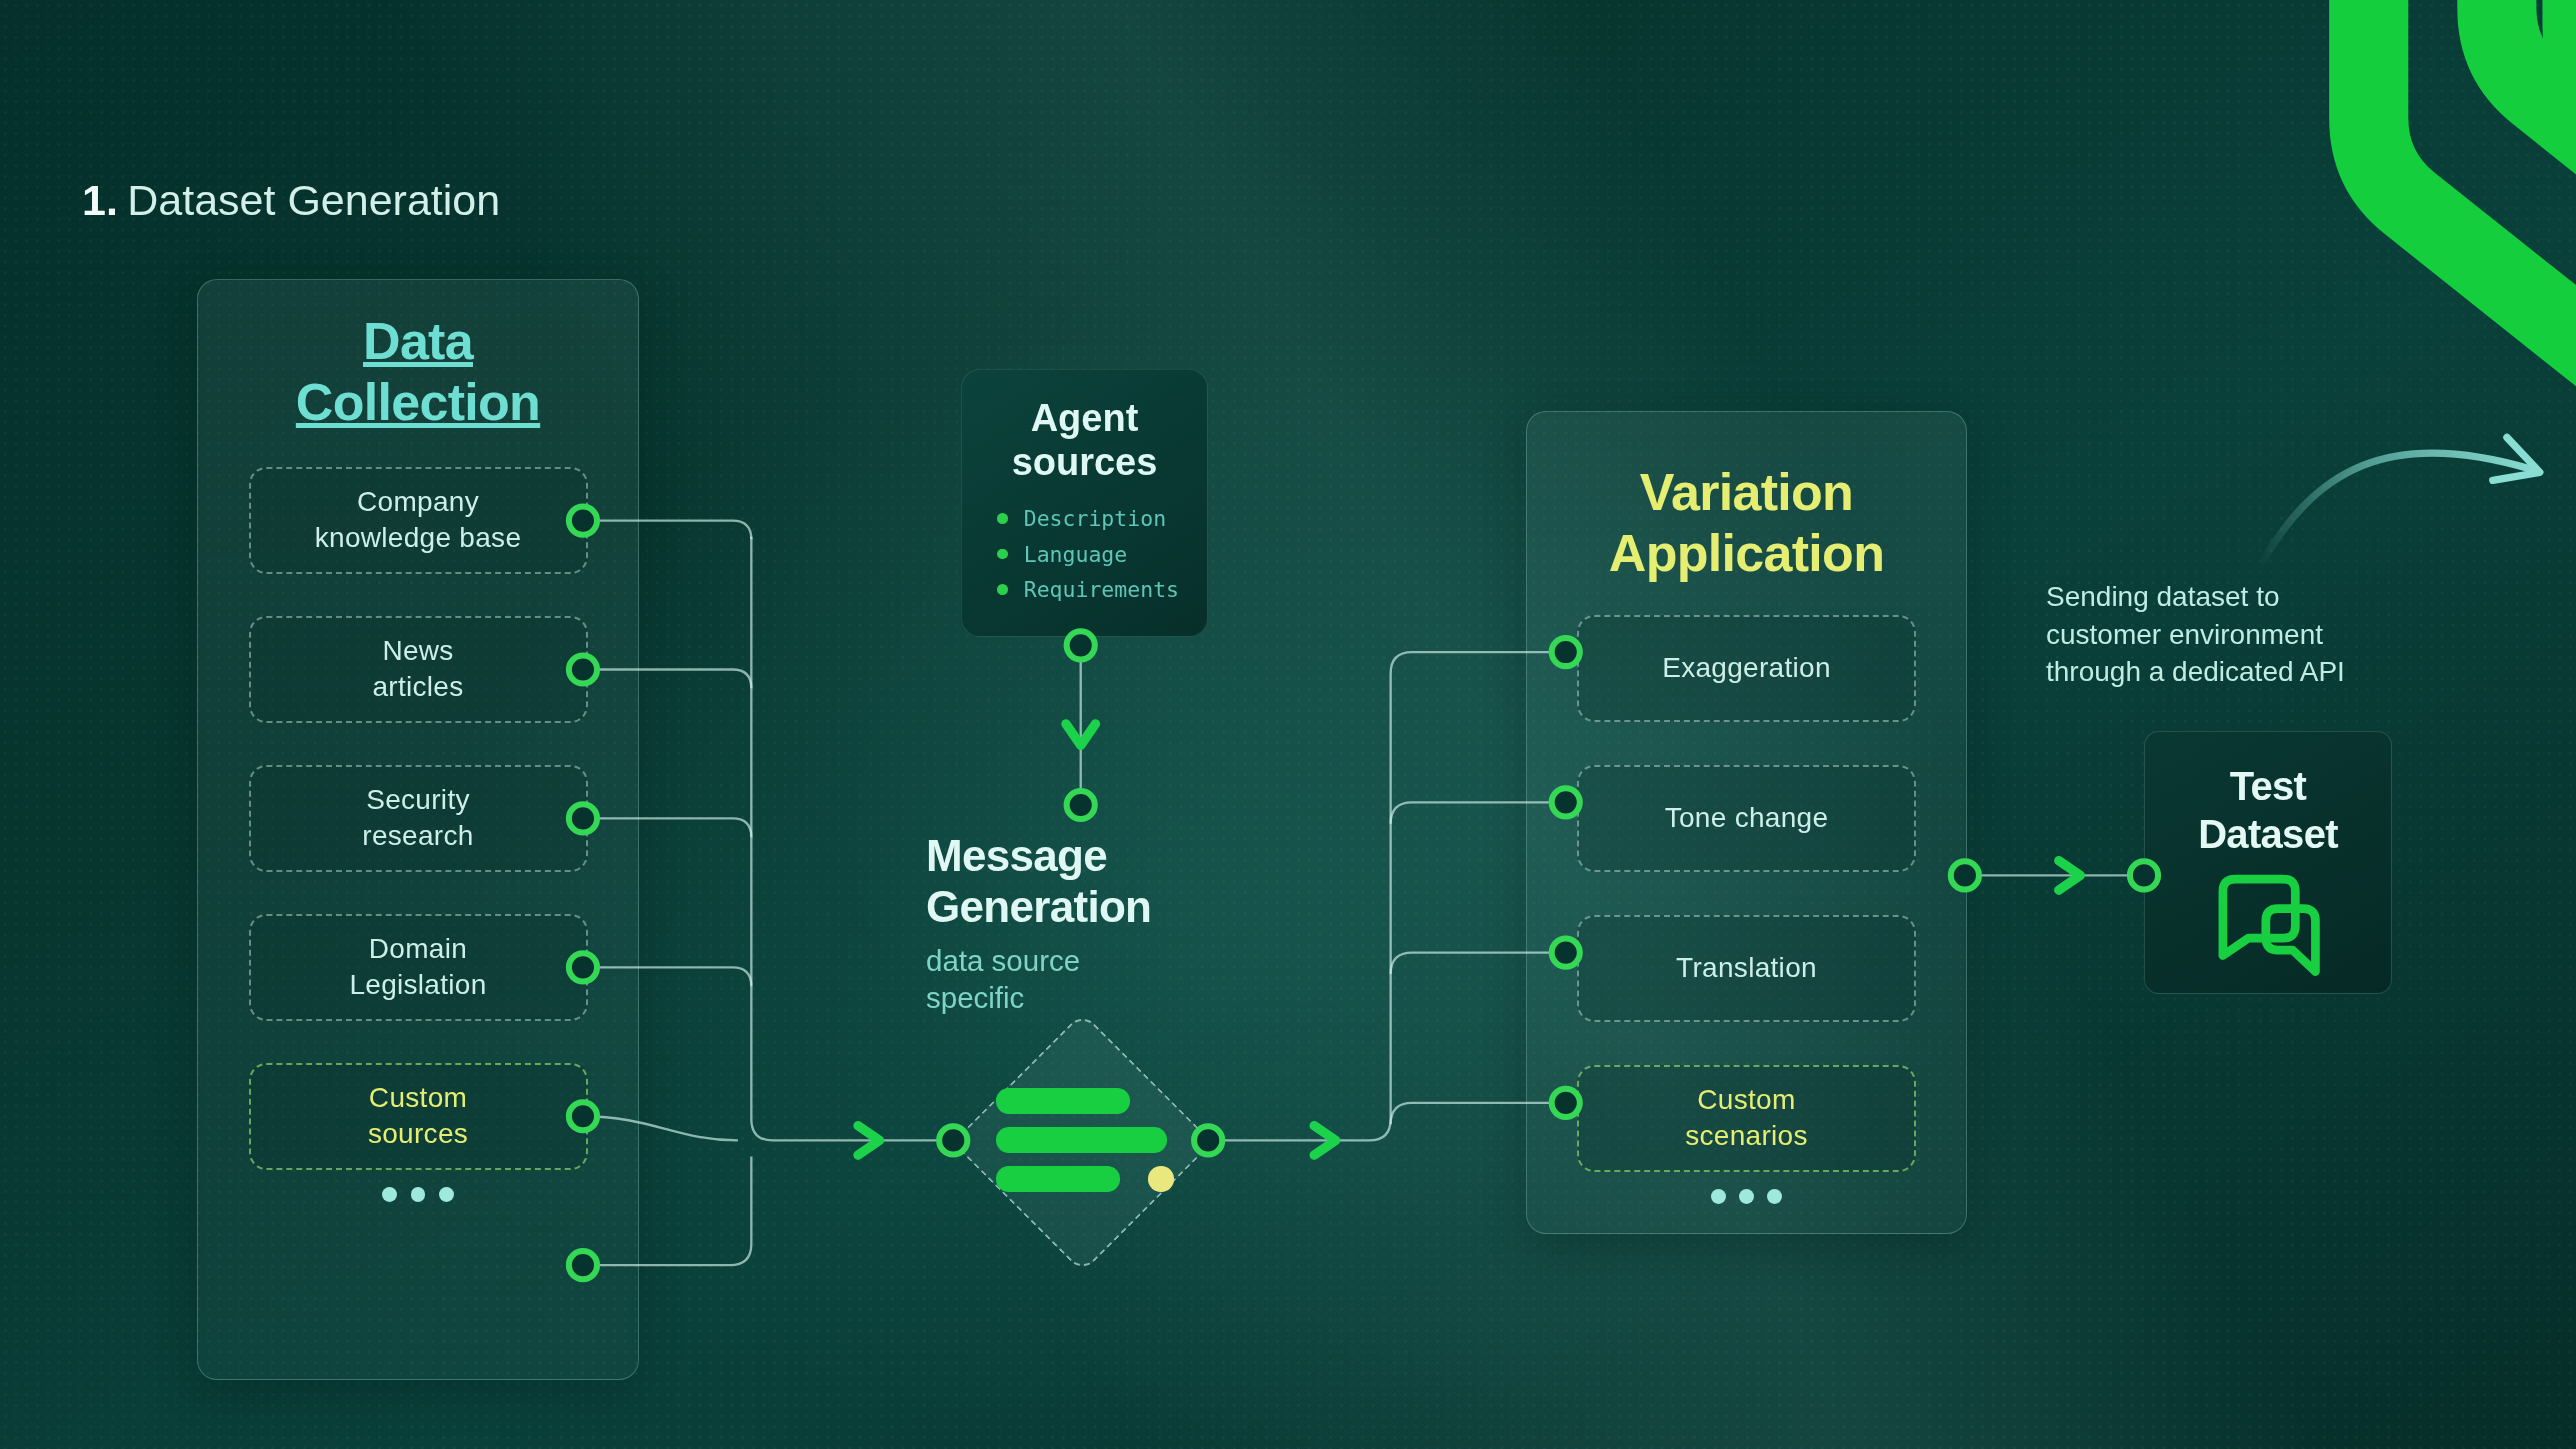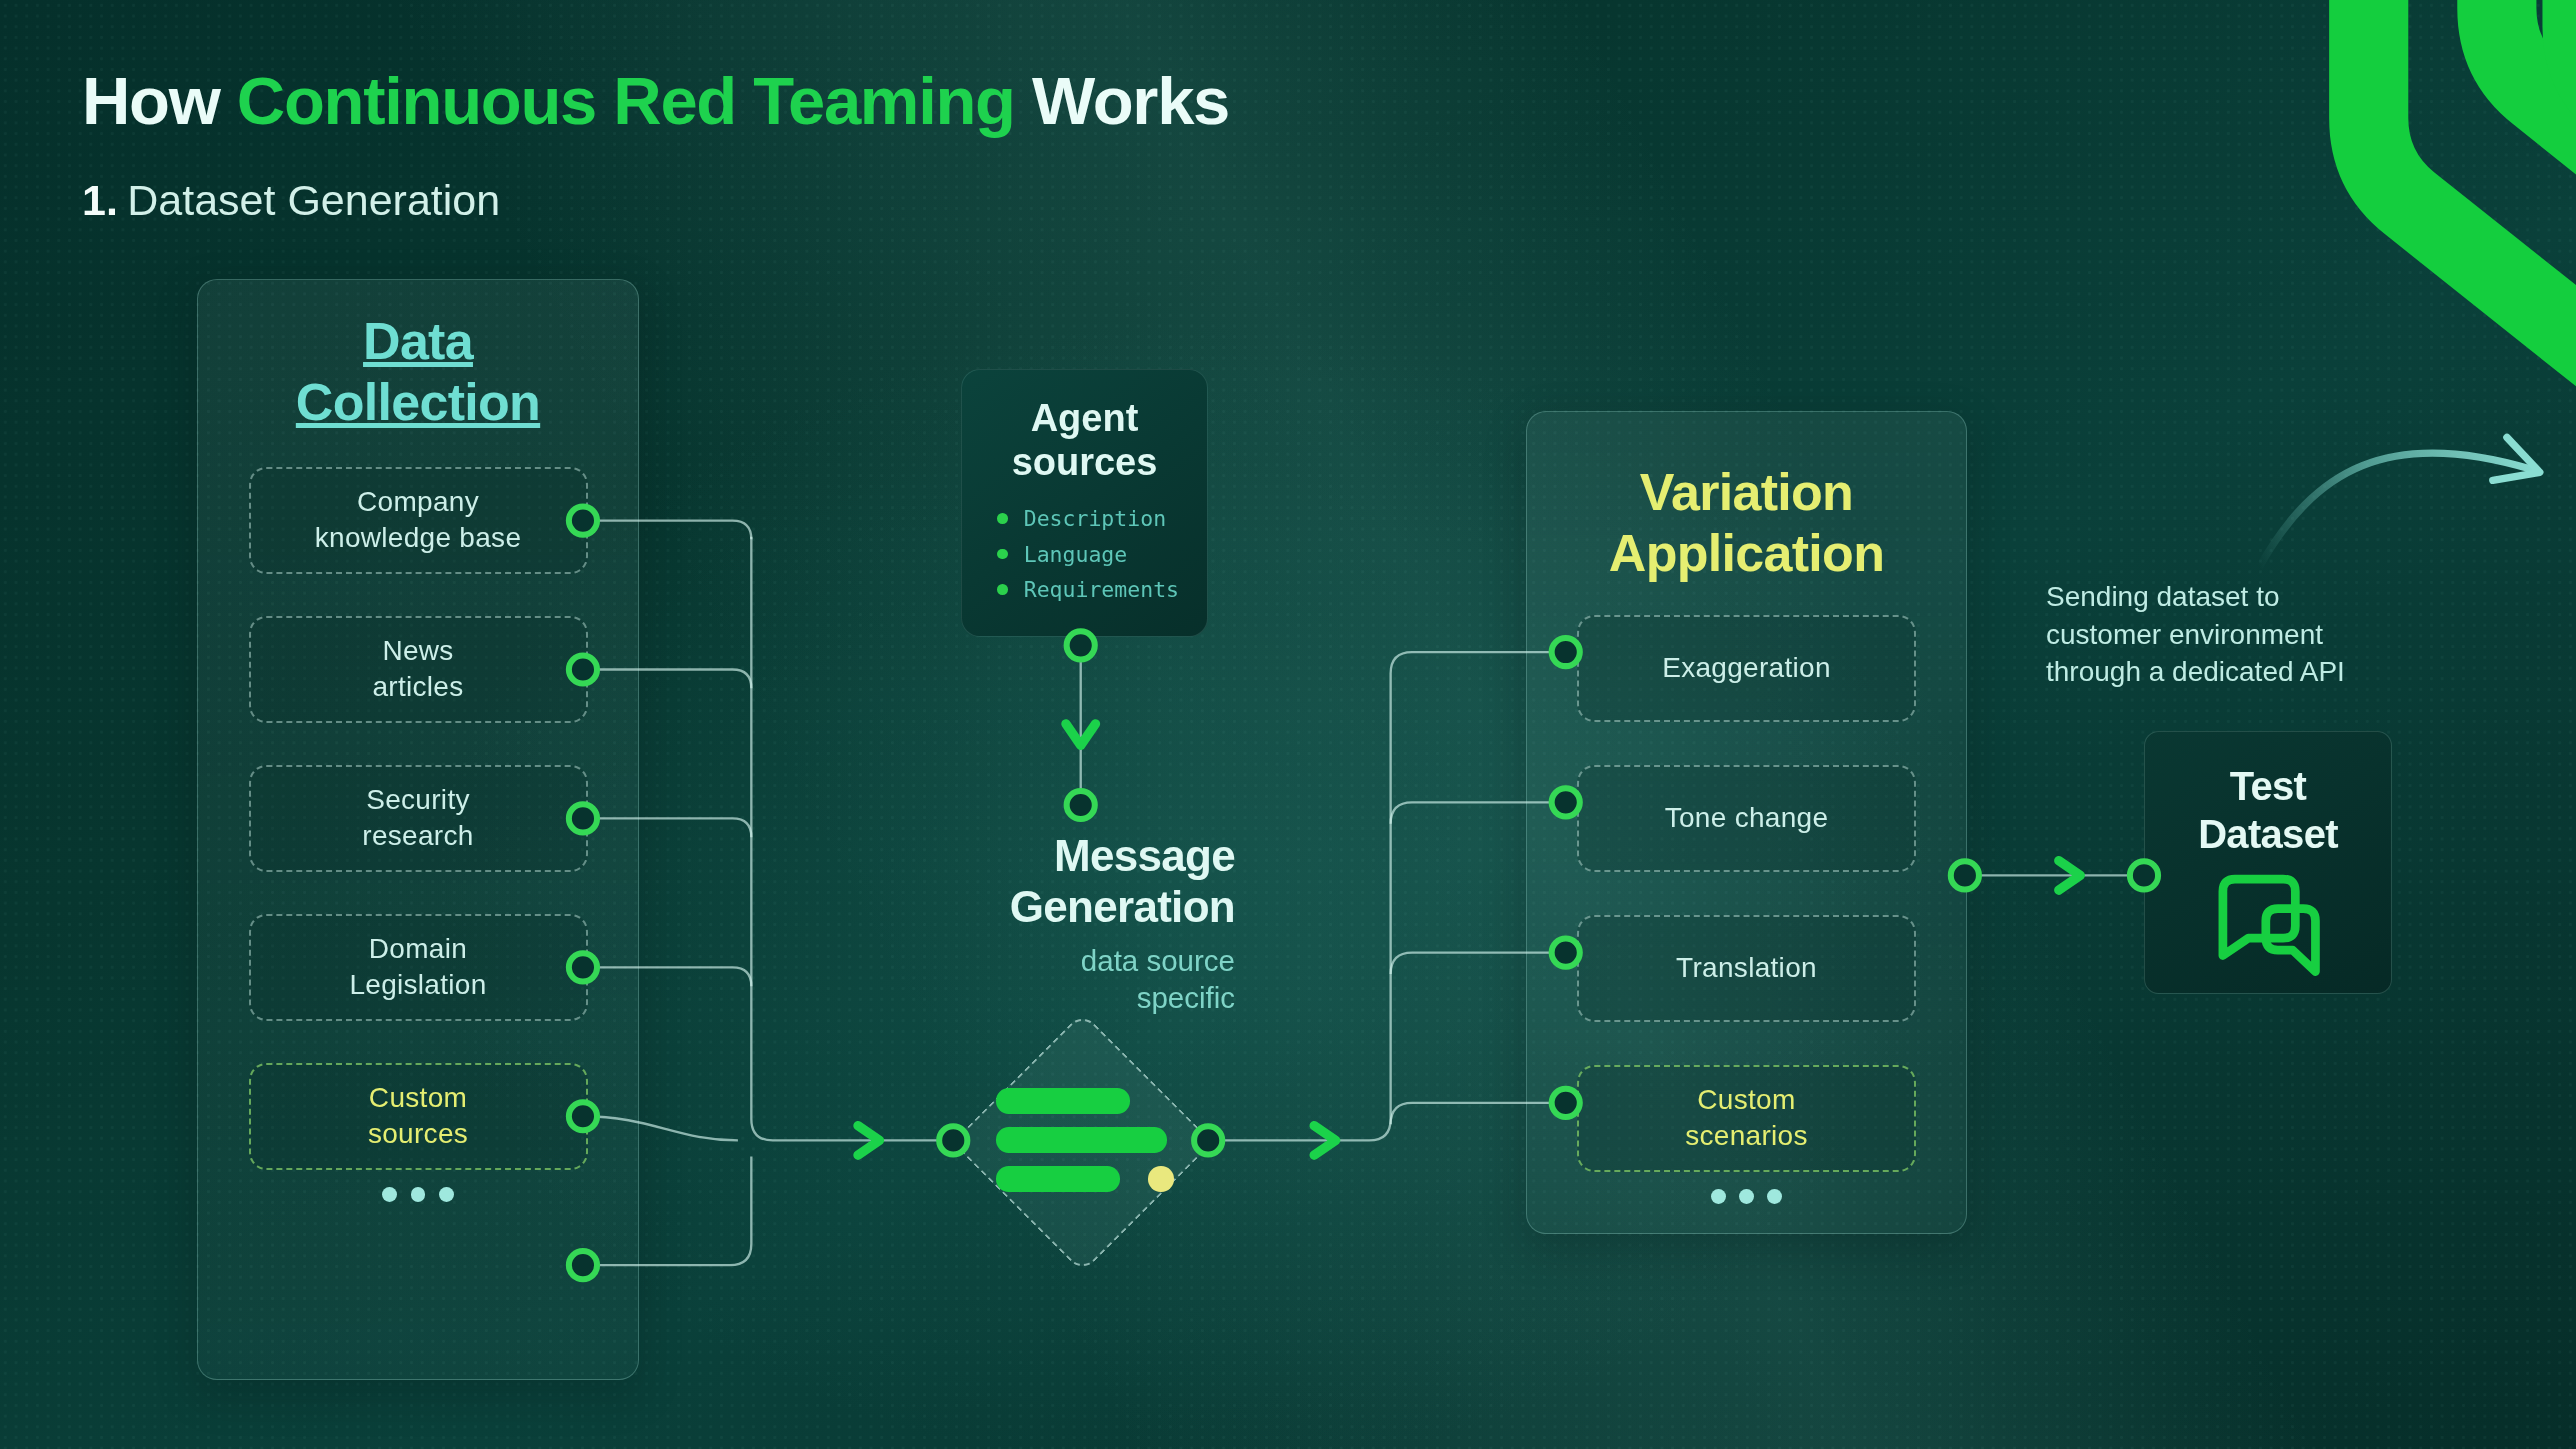--- a/index.html
+++ b/index.html
@@ -44,21 +44,21 @@
   .more .dot{width:14.8px;height:14.8px;border-radius:50%;background:#9FE8DE;}
   
   .agent{position:absolute;left:961px;top:369px;width:247px;height:268px;border-radius:19px;
     background:linear-gradient(145deg,#0B433C,#072F2A);border:1.3px solid rgba(154,214,205,.16);box-sizing:border-box;}
   .agent-title{margin-top:27px;text-align:center;font-size:38px;font-weight:bold;color:#DFF8F3;line-height:1.15;white-space:pre-line;}
   .agent-bullets{margin:21.5px 0 0 35px;}
   .bullet-row{display:flex;align-items:center;margin-top:10.7px;}
   .bullet-dot{width:10.7px;height:10.7px;border-radius:50%;background:#2BD14C;flex:0 0 auto;}
   .bullet-text{font-family:"DejaVu Sans Mono",monospace;font-size:21.5px;color:#5EC6B8;margin-left:16px;}
   
-  .msg{position:absolute;left:926px;top:830px;width:309px;text-align:right;}
+  .msg{position:absolute;left:926px;top:830px;width:309px;text-align:left;}
   .msg-title{font-size:44px;font-weight:bold;color:#DFF8F3;line-height:1.16;white-space:pre-line;letter-spacing:-0.7px;}
   .msg-sub{margin-top:10.7px;font-size:29.5px;color:#7FD4C7;line-height:1.25;white-space:pre-line;}
   .diamond{position:absolute;left:990px;top:1050px;width:181px;height:181px;transform:rotate(45deg);
     border:2px dashed rgba(168,207,201,.8);border-radius:17.4px;background:rgba(172,217,210,.08);}
   .diamond-logo{position:absolute;left:996px;top:1088px;width:181px;height:105px;}
   .dbar{position:absolute;height:25.5px;border-radius:12.7px;background:#17CF41;left:0;}
   .dbar.b1{top:0;width:134px;}
   .dbar.b2{top:39px;width:171px;}
   .dbar.b3{top:78px;width:124px;}
   .ddot{position:absolute;left:152px;top:78px;width:25.5px;height:25.5px;border-radius:50%;background:#E9E87E;}
@@ -72,21 +72,20 @@
   .test-icon{margin-top:9.4px;}
   
   .overlay{position:absolute;inset:0;pointer-events:none;}
 </style>
 </head>
 <body>
 
 <div class="stage">
   <div class="dots-texture"></div>
 
-  <div class="h1"><span class="pale">How </span><span class="green">Continuous Red Teaming</span><span class="pale"> Works</span></div>
   <div class="step"><span class="num">1.</span><span class="lbl">Dataset Generation</span></div>
 
   <div class="panel panel-dc">
     <div class="panel-title">Data
 Collection</div>
     <div class="items-dc">
       <div class="item">
           <div class="item-label">Company
 knowledge base</div>
         </div>

